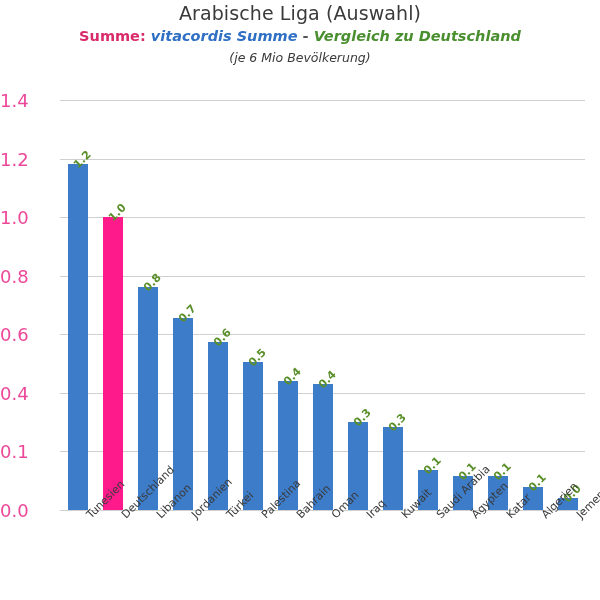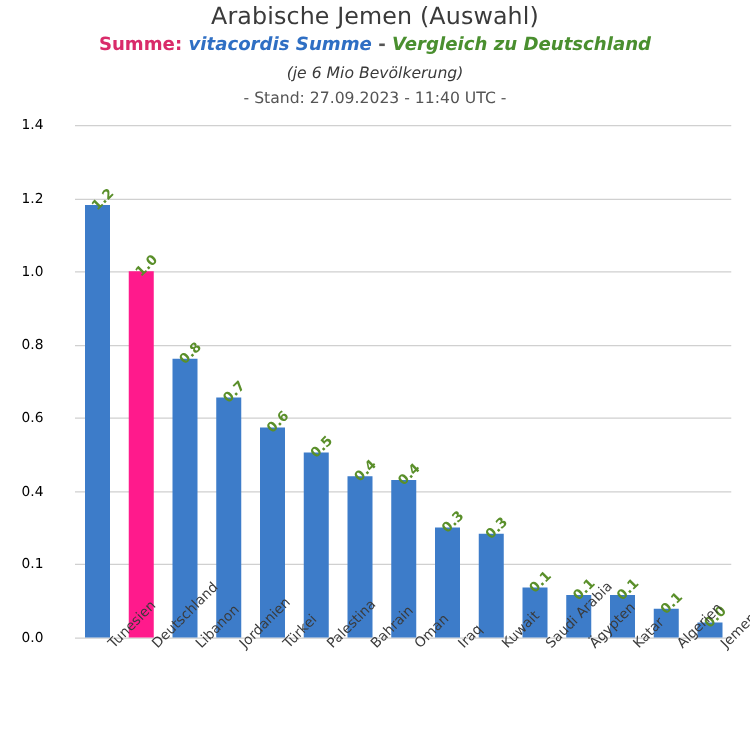--- a/index.html
+++ b/index.html
@@ -83,24 +83,24 @@
   .ylabels {
     position: absolute;
     left: 0;
     top: 100px;
     width: 52px;
     height: 410px;
   }
   .ylabels div {
     position: absolute;
     right: 0;
-    font-size: 11px;
-    color: #000000;
+    font-size: 18px;
+    color: #ec4899;
     transform: translateY(-50%);
-    text-align: center;
+    text-align: left;
     width: 52px;
   }
 
   .bars {
     position: absolute;
     left: 0;
     top: 0;
     width: 525px;
     height: 410px;
   }
@@ -149,31 +149,30 @@
     font-style: italic;
     font-weight: bold;
     color: #6b6b6b;
   }
 </style>
 </head>
 <body>
 
 <div class="page">
 
-  <div class="title-main">Arabische Jemen (Auswahl)</div>
+  <div class="title-main">Arabische Liga (Auswahl)</div>
 
   <div class="title-sub">
     <span class="seg-a">Summe:</span>
     <span class="seg-b">vitacordis Summe</span>
     <span class="seg-dash">-</span>
     <span class="seg-c">Vergleich zu Deutschland</span>
   </div>
 
   <div class="title-third">(je 6 Mio Bevölkerung)</div>
-  <div class="title-fourth">- Stand: 27.09.2023 - 11:40 UTC -</div>
 
   <div class="ylabels">
       <div style="top: 410px;">0.0</div>
       <div style="top: 351.429px;">0.1</div>
       <div style="top: 292.857px;">0.4</div>
       <div style="top: 234.286px;">0.6</div>
       <div style="top: 175.714px;">0.8</div>
       <div style="top: 117.143px;">1.0</div>
       <div style="top: 58.5714px;">1.2</div>
       <div style="top: 0px;">1.4</div>

